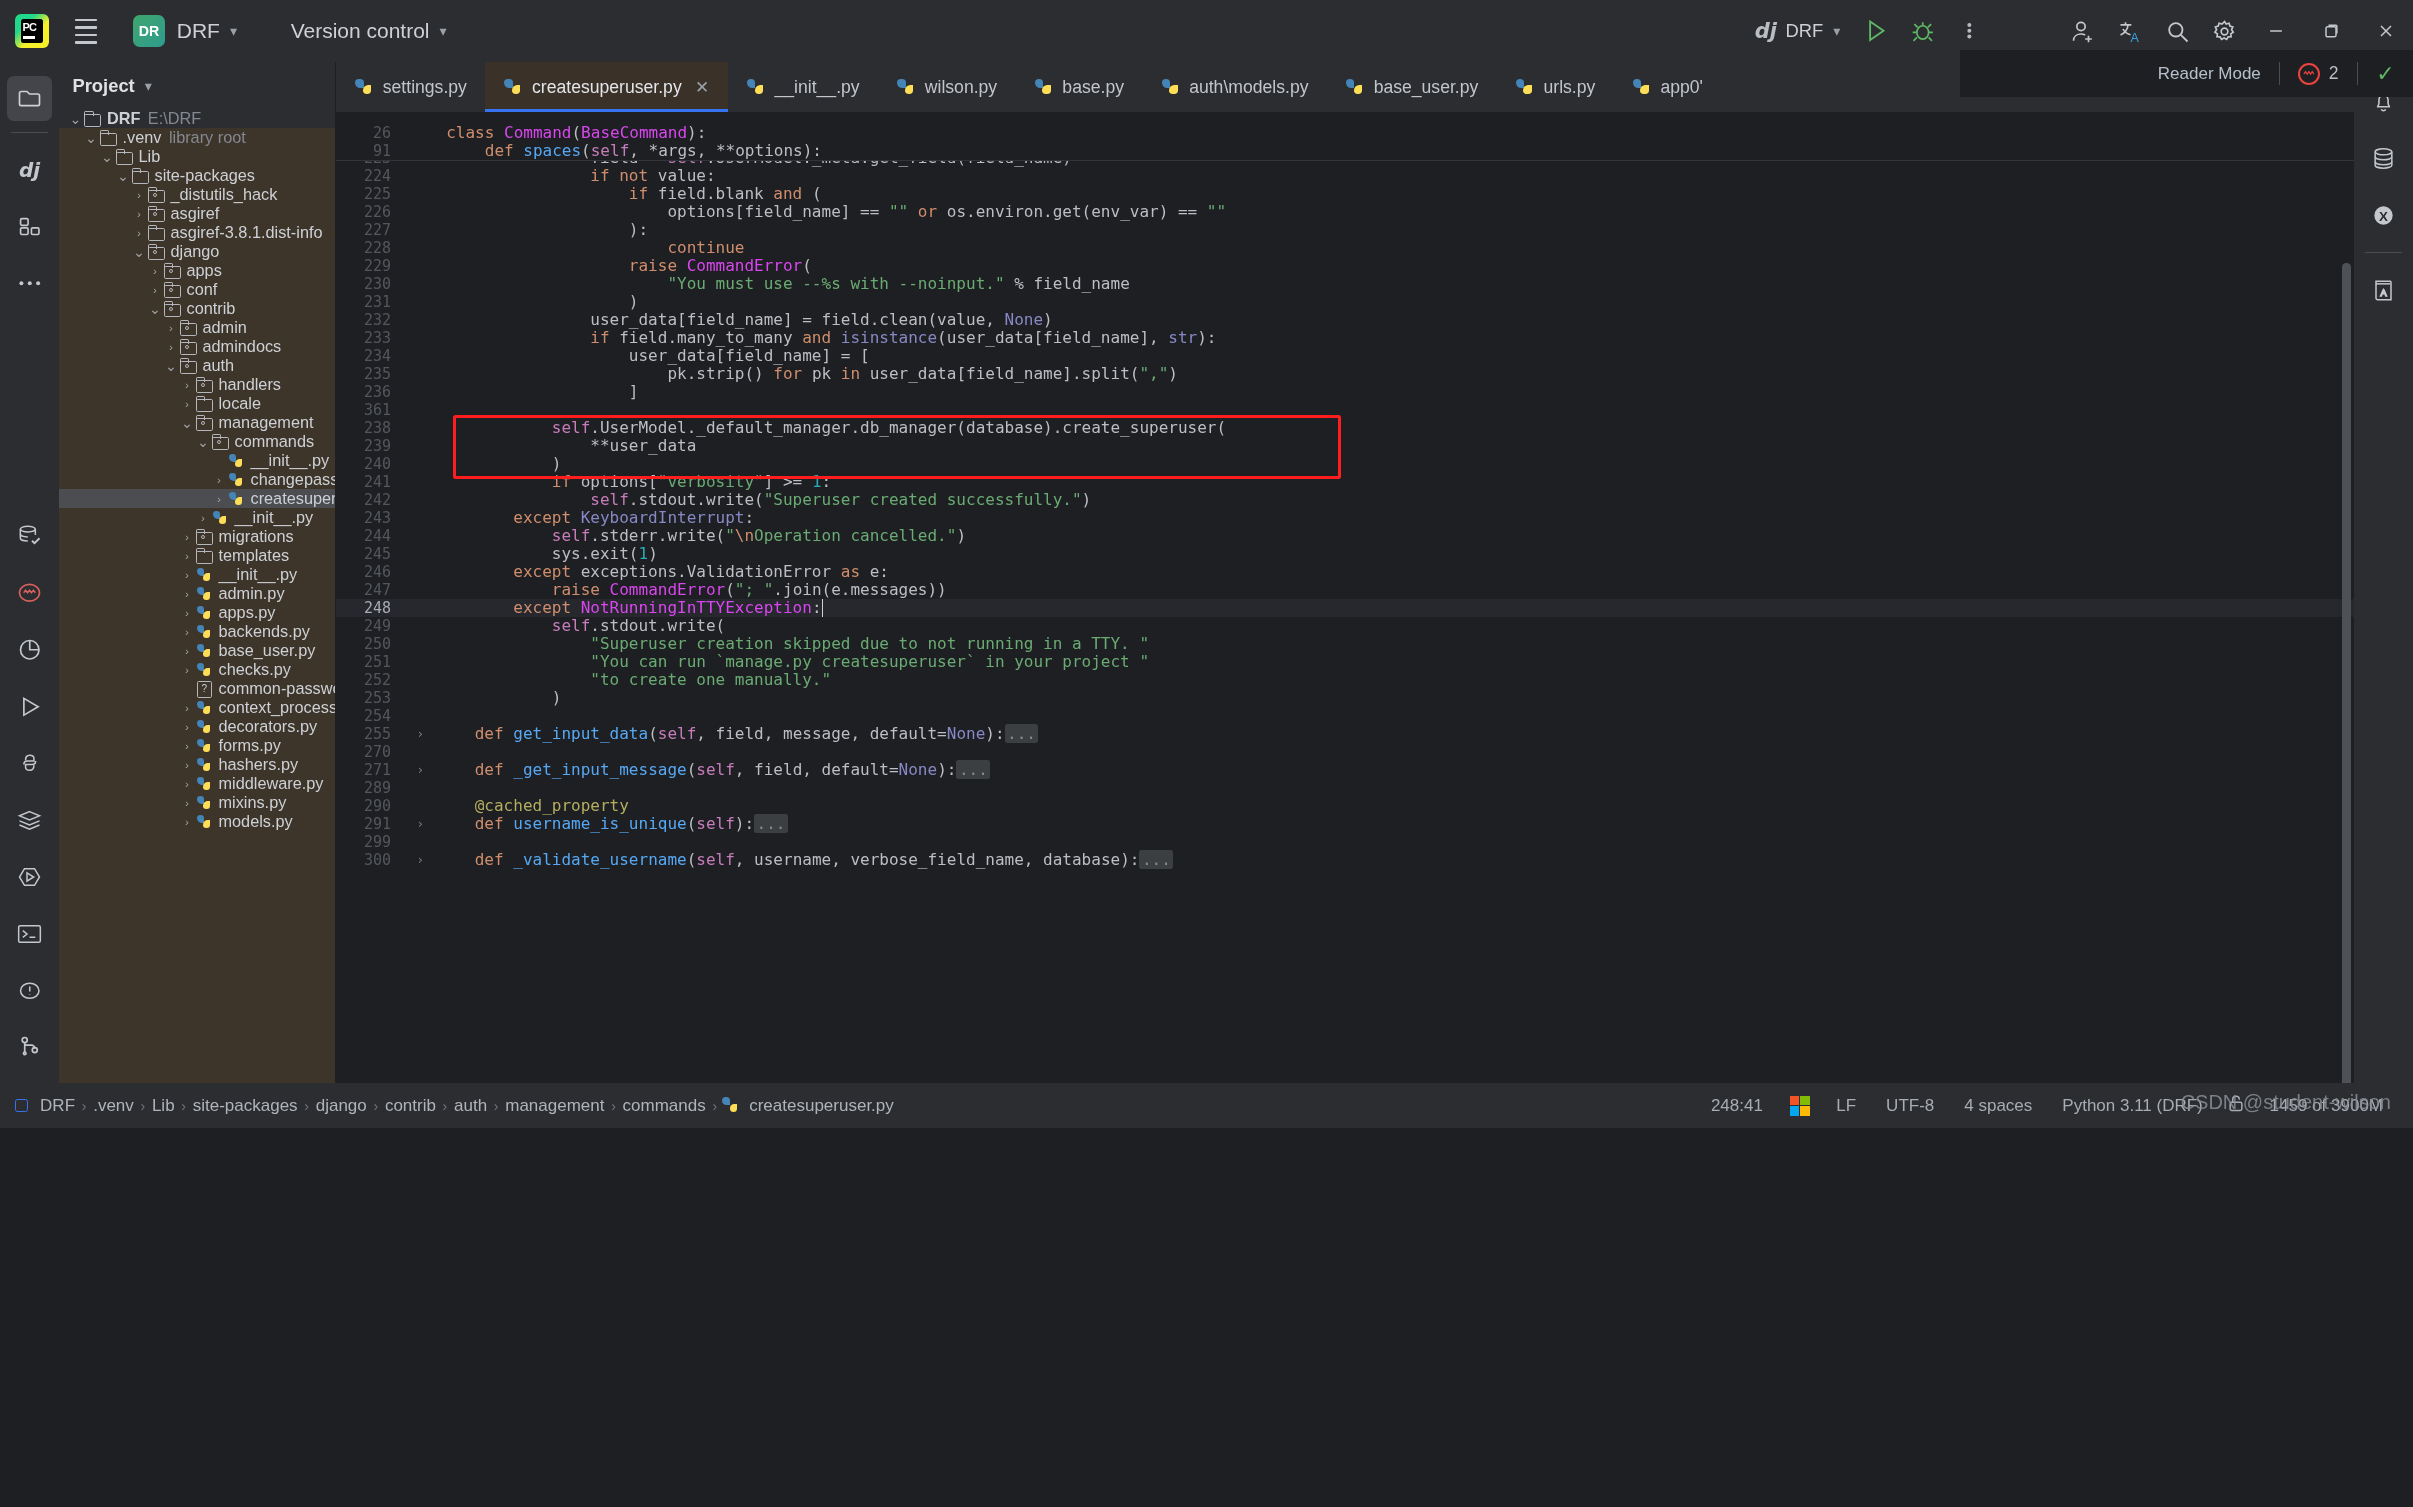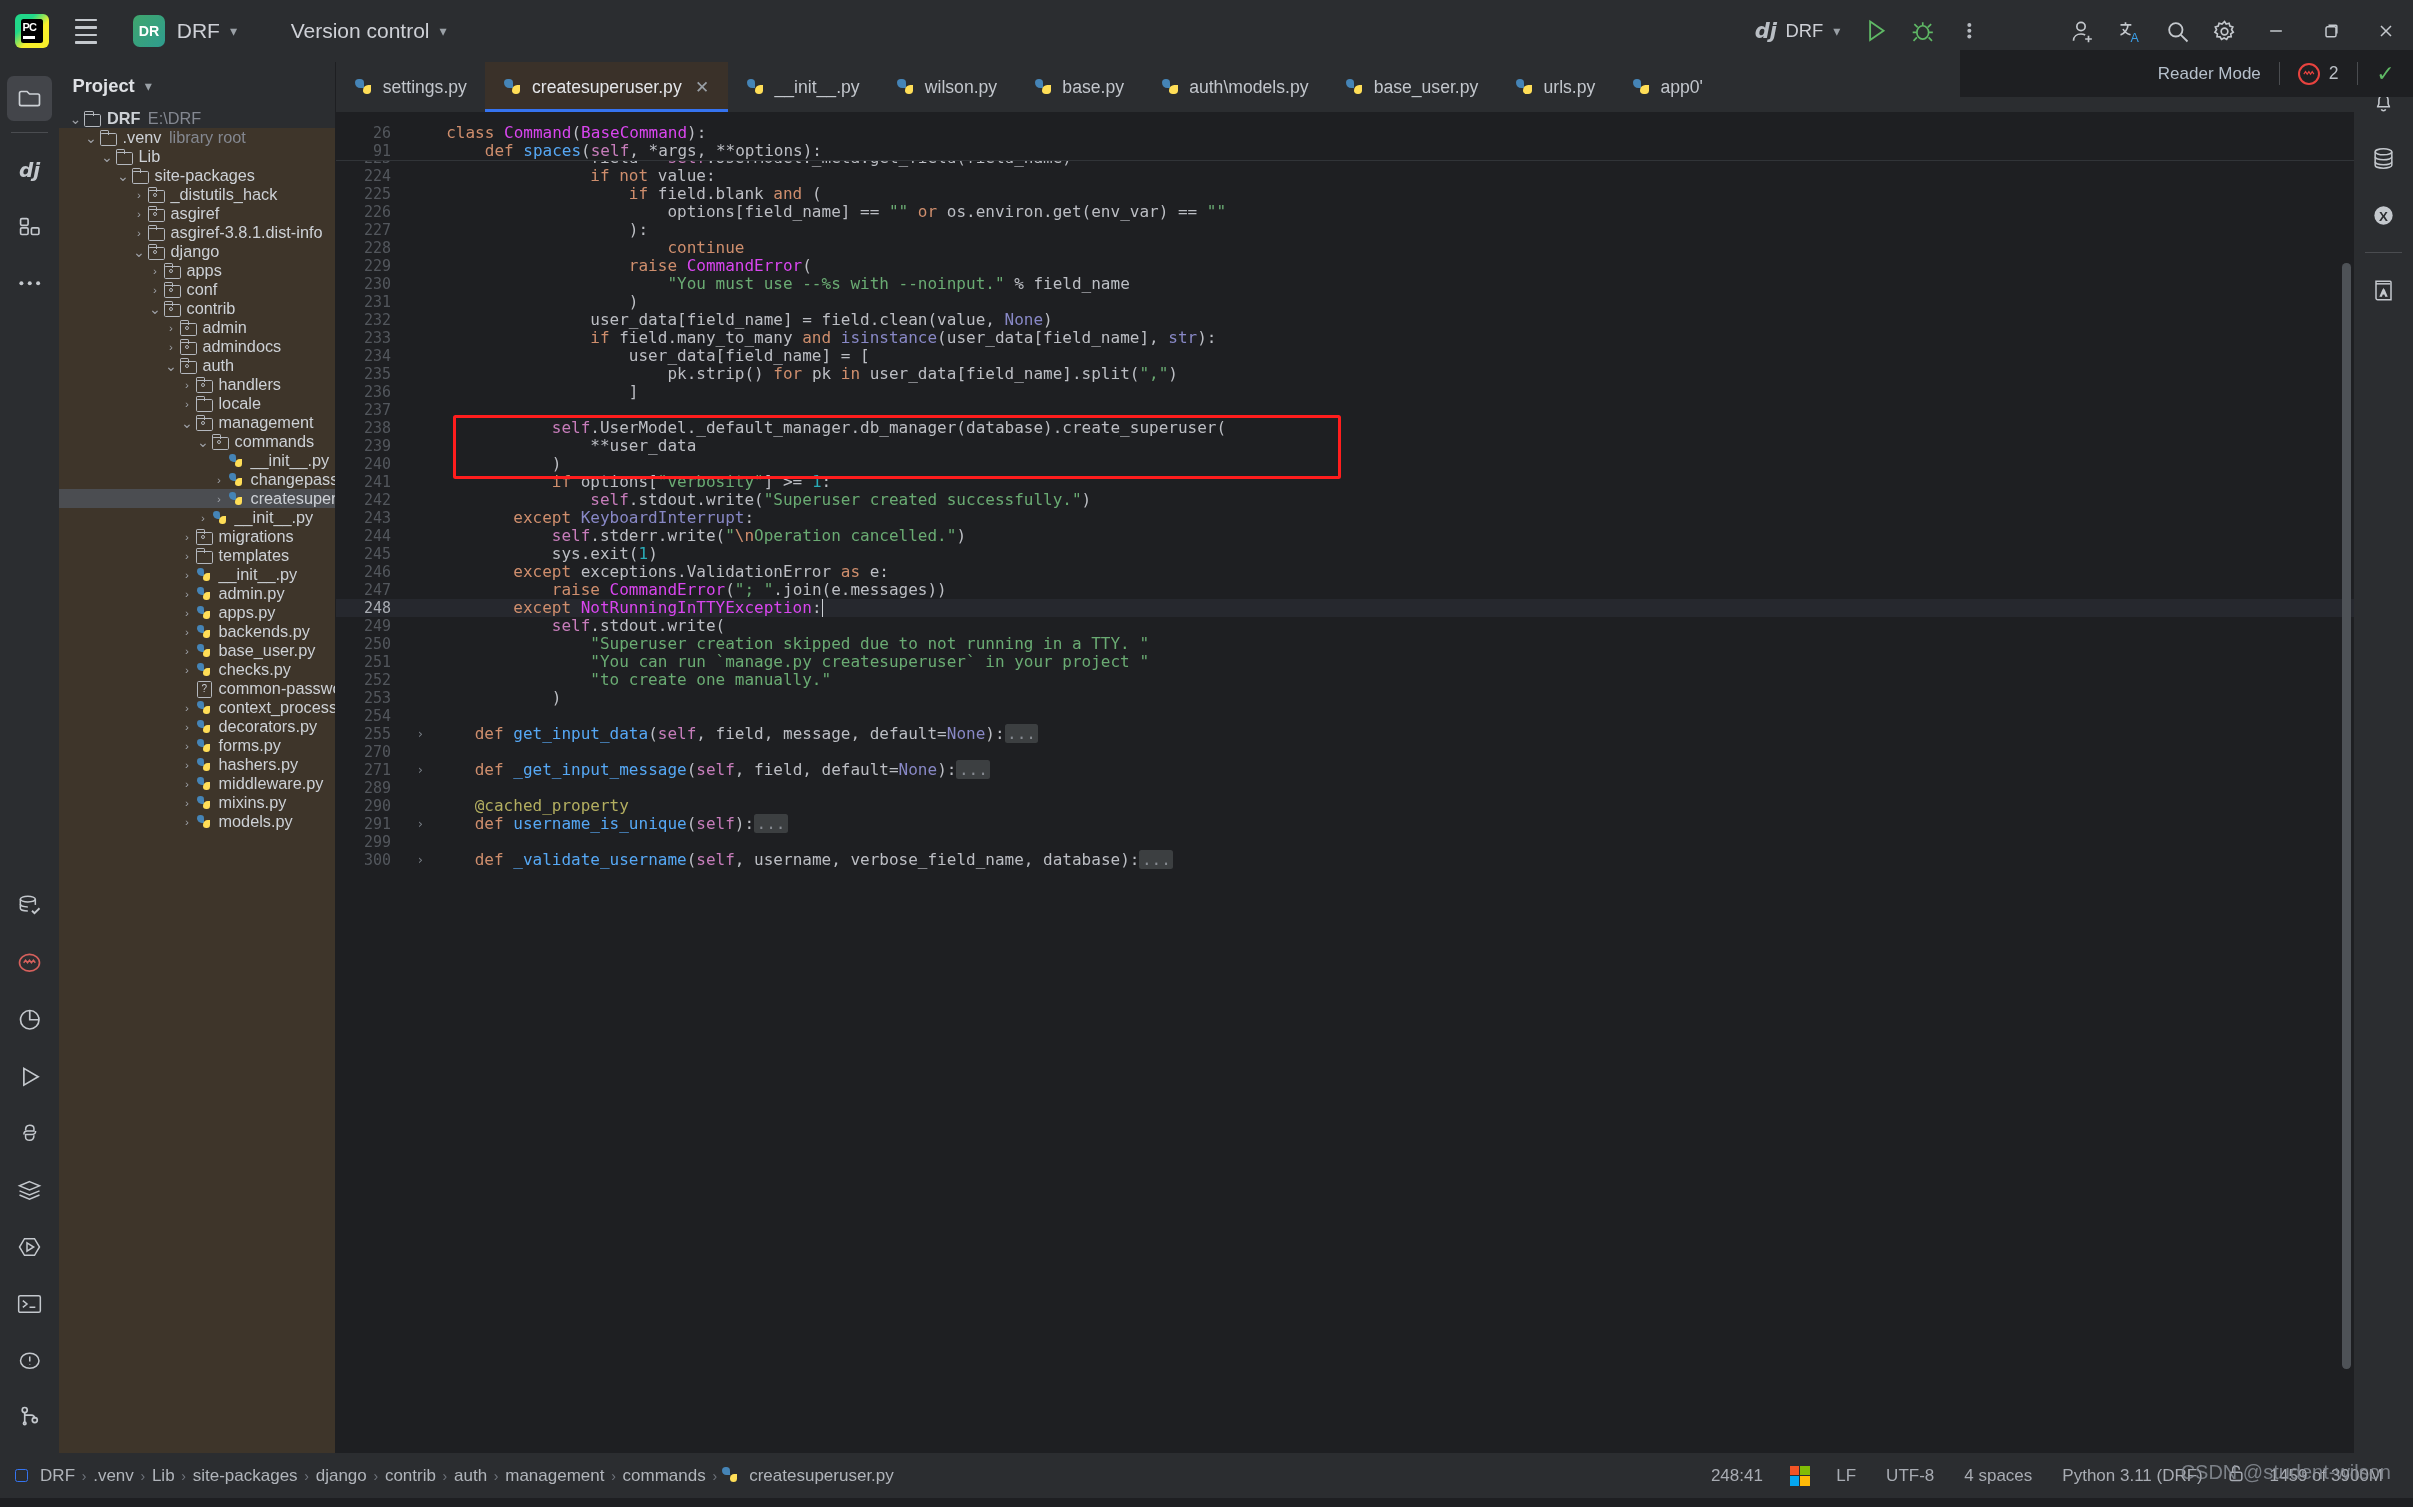--- a/index.html
+++ b/index.html
@@ -1,18 +1,18 @@
 <!DOCTYPE html>
 <html style="font-size:13.4px"><head>
 <meta charset="utf-8">
 <style>
   * { box-sizing: border-box; margin:0; padding:0; }
   html,body { width:2413px; height:1508px; overflow:hidden; background:#1e1f22;
     font-family:"Liberation Sans", sans-serif; color:#cdd1d6; }
-  .app { position:relative; width:2413px; height:1498px; display:flex; flex-direction:column; }
+  .app { position:relative; width:2413px; height:1128px; display:flex; flex-direction:column; }
 
   
   .titlebar { height:62px; background:#2b2d30; display:flex; align-items:center; flex:0 0 62px; position:relative; }
   .tb-left { display:flex; align-items:center; gap:0; padding-left:15px; }
   .pc-logo { width:34px; height:34px; position:relative; margin-right:18.4px; }
   .pc-logo .sq { position:absolute; inset:0; border-radius:5.9px;
      background:linear-gradient(135deg,#21d789 0%,#21d789 30%,#f8ef2b 60%,#f8ef2b 100%); }
   .pc-logo .inner { position:absolute; left:5.9px; top:5px; width:22px; height:23.5px; background:#000; border-radius:2.5px; }
   .pc-logo .pct { position:absolute; left:7.5px; top:6.7px; font-size:11px; color:#fff; font-weight:bold; letter-spacing:-0.8px; }
   .pc-logo .bar { position:absolute; left:8.4px; top:22px; width:11.7px; height:2.5px; background:#fff; }
@@ -629,21 +629,21 @@
             <div class="cline"><span class="ln">227</span><span class="fold"></span><span class="ctext">                    ):</span></div>
             <div class="cline"><span class="ln">228</span><span class="fold"></span><span class="ctext">                        <span class="kw">continue</span></span></div>
             <div class="cline"><span class="ln">229</span><span class="fold"></span><span class="ctext">                    <span class="kw">raise</span> <span class="cls">CommandError</span>(</span></div>
             <div class="cline"><span class="ln">230</span><span class="fold"></span><span class="ctext">                        <span class="str">"You must use --%s with --noinput."</span> % field_name</span></div>
             <div class="cline"><span class="ln">231</span><span class="fold"></span><span class="ctext">                    )</span></div>
             <div class="cline"><span class="ln">232</span><span class="fold"></span><span class="ctext">                user_data[field_name] = field.clean(value, <span class="bi">None</span>)</span></div>
             <div class="cline"><span class="ln">233</span><span class="fold"></span><span class="ctext">                <span class="kw">if</span> field.many_to_many <span class="kw">and</span> <span class="bi">isinstance</span>(user_data[field_name], <span class="bi">str</span>):</span></div>
             <div class="cline"><span class="ln">234</span><span class="fold"></span><span class="ctext">                    user_data[field_name] = [</span></div>
             <div class="cline"><span class="ln">235</span><span class="fold"></span><span class="ctext">                        pk.strip() <span class="kw">for</span> pk <span class="kw">in</span> user_data[field_name].split(<span class="str">","</span>)</span></div>
             <div class="cline"><span class="ln">236</span><span class="fold"></span><span class="ctext">                    ]</span></div>
-            <div class="cline"><span class="ln">237</span><span class="fold"></span><span class="ctext"></span></div>
+            <div class="cline"><span class="ln">361</span><span class="fold"></span><span class="ctext"></span></div>
             <div class="cline"><span class="ln">238</span><span class="fold"></span><span class="ctext">            <span class="self">self</span>.UserModel._default_manager.db_manager(database).create_superuser(</span></div>
             <div class="cline"><span class="ln">239</span><span class="fold"></span><span class="ctext">                **user_data</span></div>
             <div class="cline"><span class="ln">240</span><span class="fold"></span><span class="ctext">            )</span></div>
             <div class="cline"><span class="ln">241</span><span class="fold"></span><span class="ctext">            <span class="kw">if</span> options[<span class="str">"verbosity"</span>] &gt;= <span class="num">1</span>:</span></div>
             <div class="cline"><span class="ln">242</span><span class="fold"></span><span class="ctext">                <span class="self">self</span>.stdout.write(<span class="str">"Superuser created successfully."</span>)</span></div>
             <div class="cline"><span class="ln">243</span><span class="fold"></span><span class="ctext">        <span class="kw">except</span> <span class="bi">KeyboardInterrupt</span>:</span></div>
             <div class="cline"><span class="ln">244</span><span class="fold"></span><span class="ctext">            <span class="self">self</span>.stderr.write(<span class="str">"</span><span class="esc">\n</span><span class="str">Operation cancelled."</span>)</span></div>
             <div class="cline"><span class="ln">245</span><span class="fold"></span><span class="ctext">            sys.exit(<span class="num">1</span>)</span></div>
             <div class="cline"><span class="ln">246</span><span class="fold"></span><span class="ctext">        <span class="kw">except</span> exceptions.ValidationError <span class="kw">as</span> e:</span></div>
             <div class="cline"><span class="ln">247</span><span class="fold"></span><span class="ctext">            <span class="kw">raise</span> <span class="cls">CommandError</span>(<span class="str">"; "</span>.join(e.messages))</span></div>

